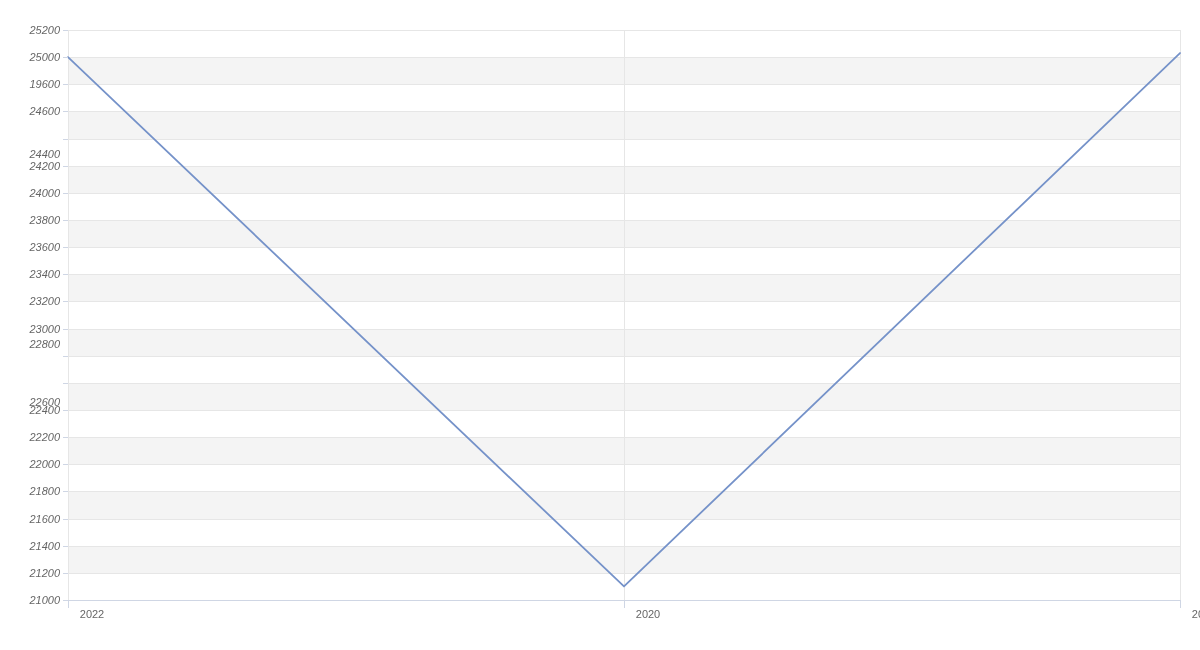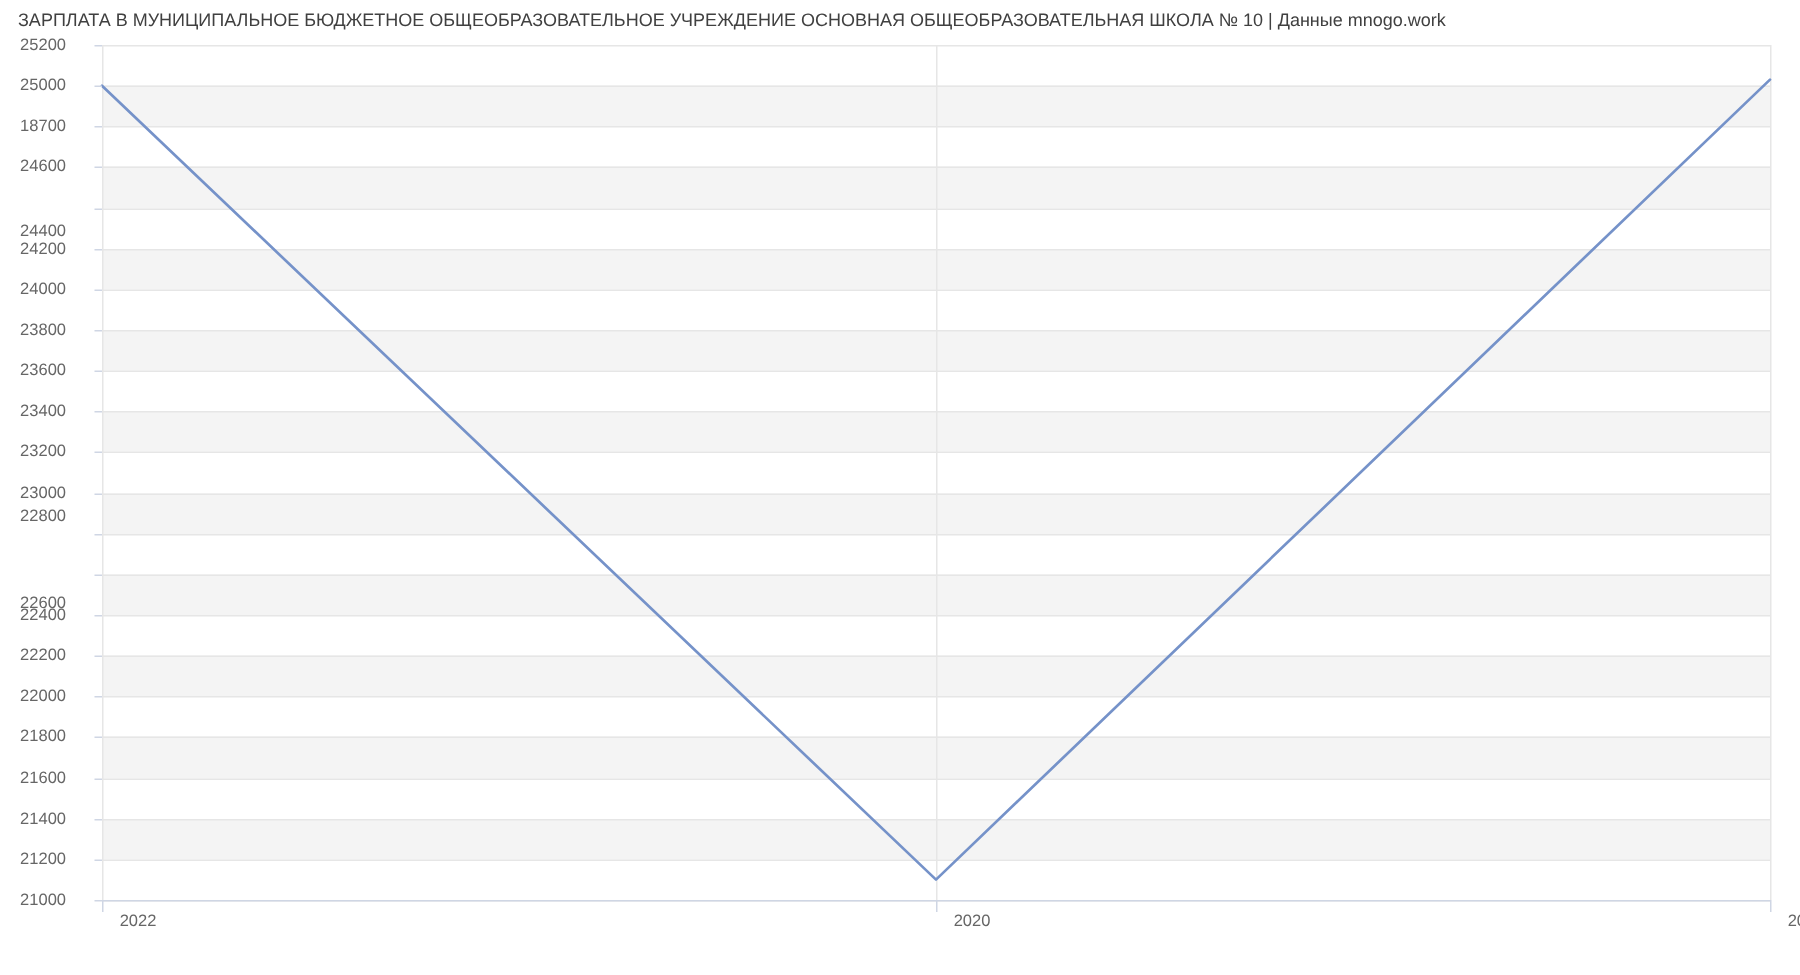--- a/index.html
+++ b/index.html
@@ -53,25 +53,26 @@
     width: 1px;
     background: #e6e6e6;
   }
   .axis-line {
     position: absolute;
     background: #cfd6e4;
   }
   .y-tick {
     position: absolute;
     right: 100%;
-    margin-right: 24px;
+    margin-right: 8px;
     transform: translateY(-50%);
     font-size: 11px;
     color: #666;
     white-space: nowrap;
+    font-style: italic;
   }
   .x-tick {
     position: absolute;
     top: 100%;
     margin-top: 8px;
     transform: translateX(-50%);
     font-size: 11px;
     color: #666;
     margin-left: 24px;
   }
@@ -102,21 +103,20 @@
     stroke: #7592c9;
     stroke-width: 1.8;
     stroke-linejoin: round;
     stroke-linecap: round;
   }
 </style>
 </head>
 <body>
 
 <div class="chart">
-  <div class="title">ЗАРПЛАТА В МУНИЦИПАЛЬНОЕ БЮДЖЕТНОЕ ОБЩЕОБРАЗОВАТЕЛЬНОЕ УЧРЕЖДЕНИЕ ОСНОВНАЯ ОБЩЕОБРАЗОВАТЕЛЬНАЯ ШКОЛА № 10 | Данные mnogo.work</div>
   <div class="plot">
       <div class="grid-band" style="top: 27.1429px; height: 27.1429px;"></div>
       <div class="grid-band" style="top: 81.4286px; height: 27.1429px;"></div>
       <div class="grid-band" style="top: 135.714px; height: 27.1429px;"></div>
       <div class="grid-band" style="top: 190px; height: 27.1429px;"></div>
       <div class="grid-band" style="top: 244.286px; height: 27.1429px;"></div>
       <div class="grid-band" style="top: 298.571px; height: 27.1429px;"></div>
       <div class="grid-band" style="top: 352.857px; height: 27.1429px;"></div>
       <div class="grid-band" style="top: 407.143px; height: 27.1429px;"></div>
       <div class="grid-band" style="top: 461.429px; height: 27.1429px;"></div>
@@ -181,21 +181,21 @@
       <div class="y-tick" style="top: 190px;">23800</div>
       <div class="tick-mark-y" style="top: 162.857px;"></div>
       <div class="y-tick" style="top: 162.857px;">24000</div>
       <div class="tick-mark-y" style="top: 135.714px;"></div>
       <div class="y-tick" style="top: 135.714px;">24200</div>
       <div class="tick-mark-y" style="top: 108.571px;"></div>
       <div class="y-tick" style="top: 124px;">24400</div>
       <div class="tick-mark-y" style="top: 81.4286px;"></div>
       <div class="y-tick" style="top: 81.4286px;">24600</div>
       <div class="tick-mark-y" style="top: 54.2857px;"></div>
-      <div class="y-tick" style="top: 54.2857px;">18700</div>
+      <div class="y-tick" style="top: 54.2857px;">19600</div>
       <div class="tick-mark-y" style="top: 27.1429px;"></div>
       <div class="y-tick" style="top: 27.1429px;">25000</div>
       <div class="tick-mark-y" style="top: 0px;"></div>
       <div class="y-tick" style="top: 0px;">25200</div>
       <div class="tick-mark-x" style="left: 0px;"></div>
       <div class="x-tick" style="left: 0px;">2022</div>
       <div class="tick-mark-x" style="left: 556px;"></div>
       <div class="x-tick" style="left: 556px;">2020</div>
       <div class="tick-mark-x" style="left: 1112px;"></div>
       <div class="x-tick" style="left: 1112px;">2024</div>

